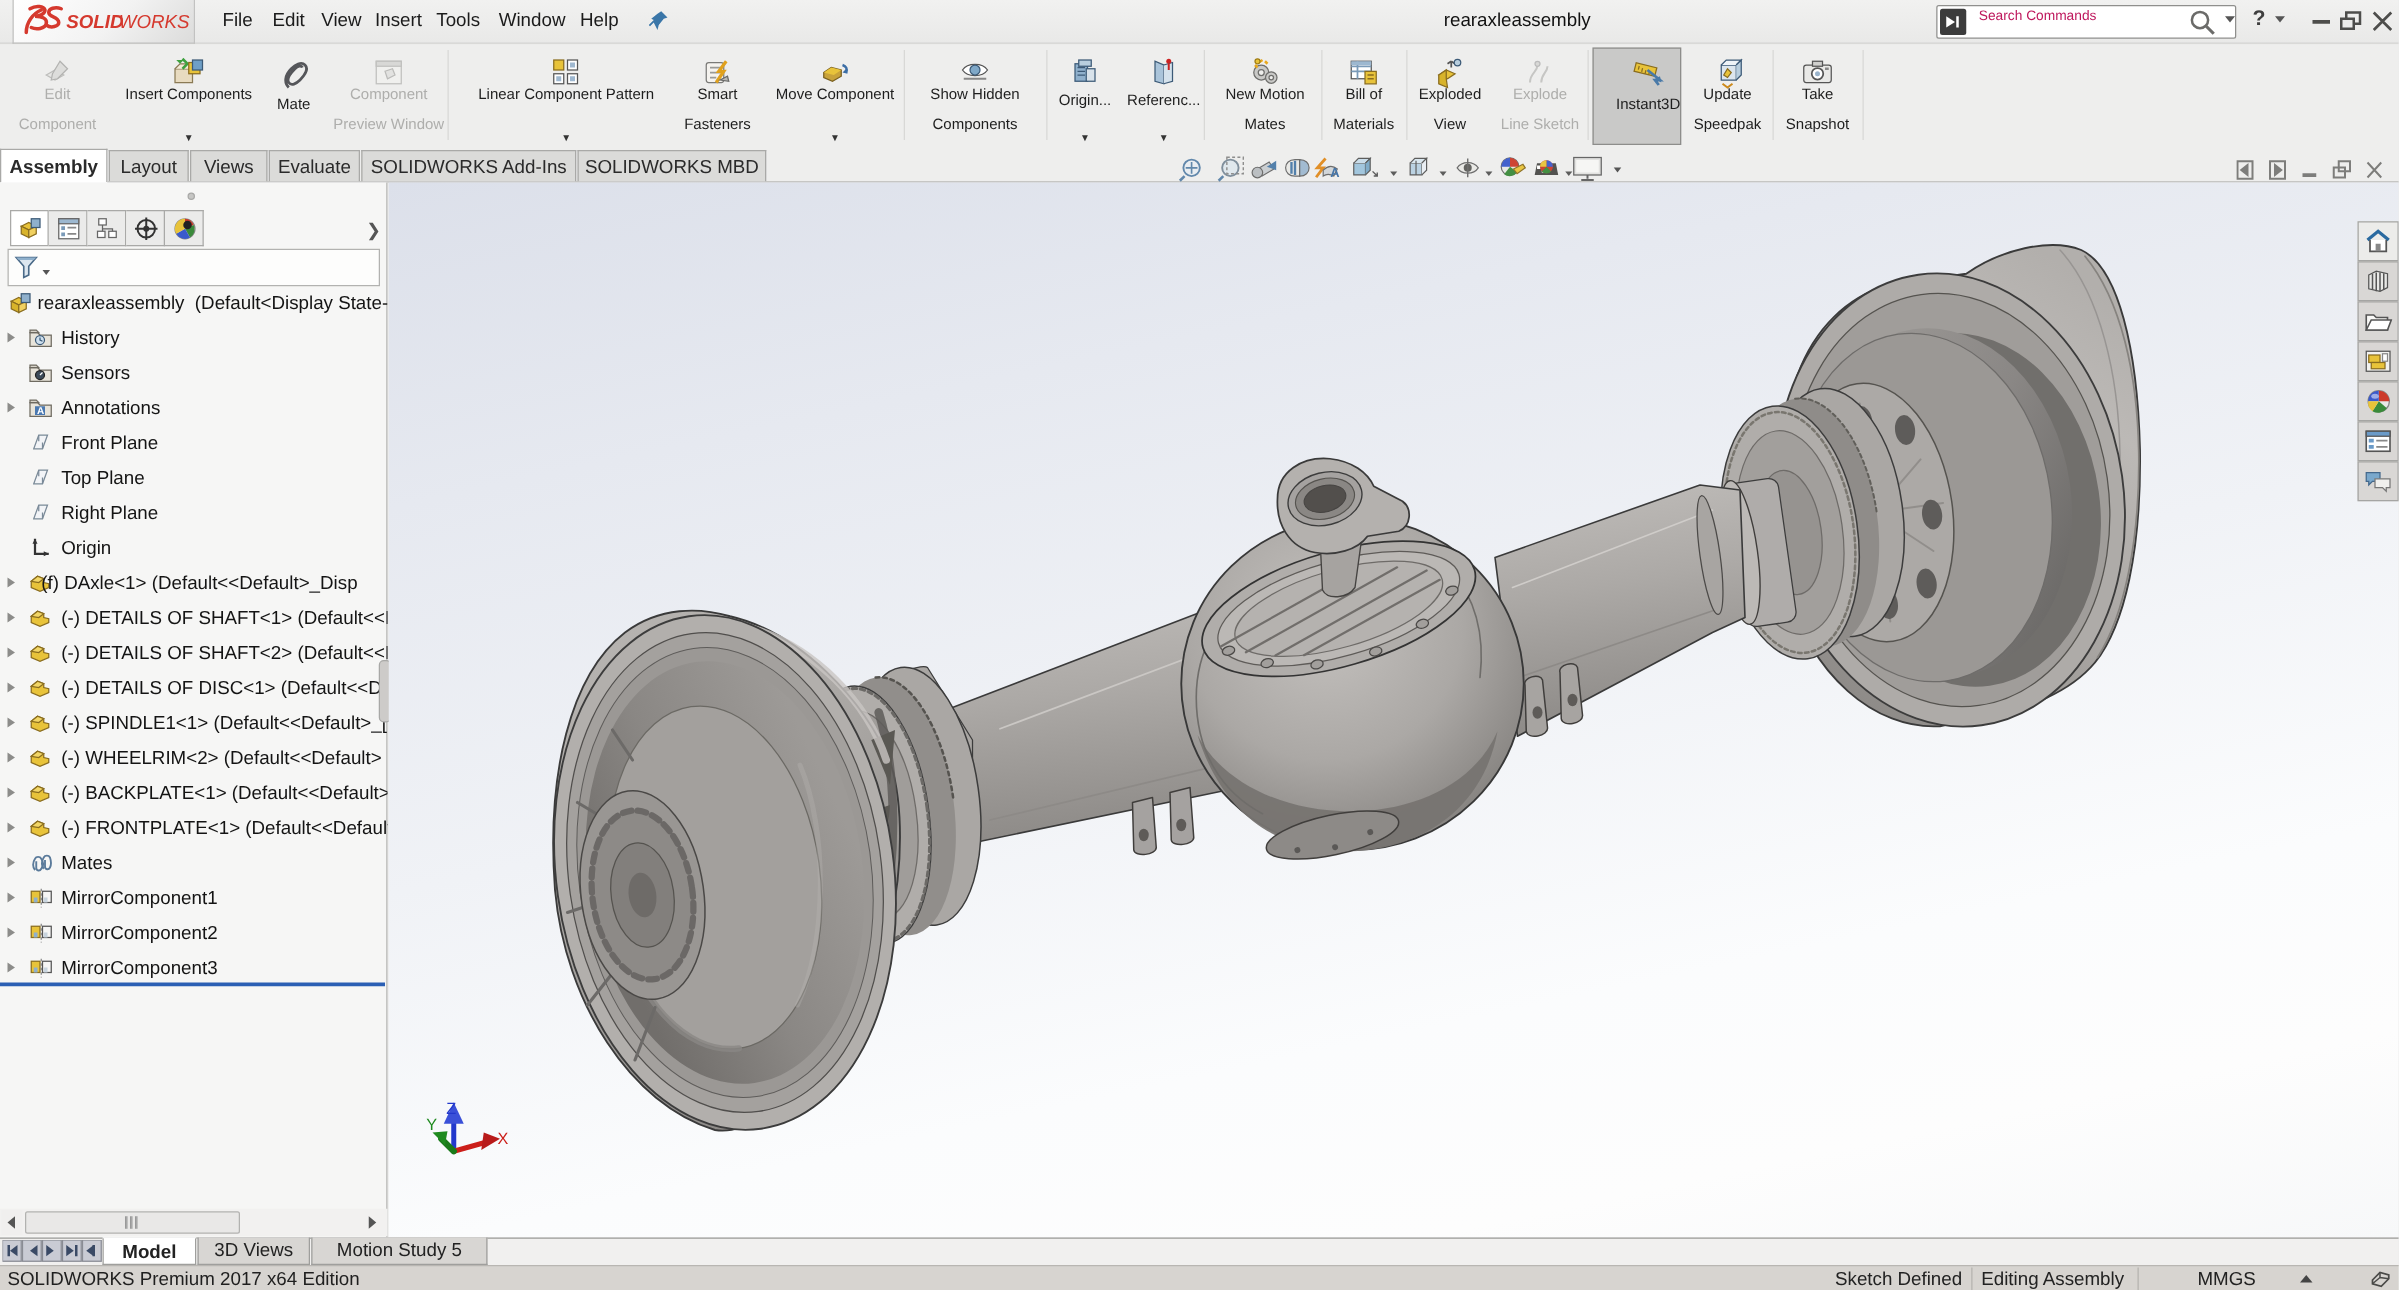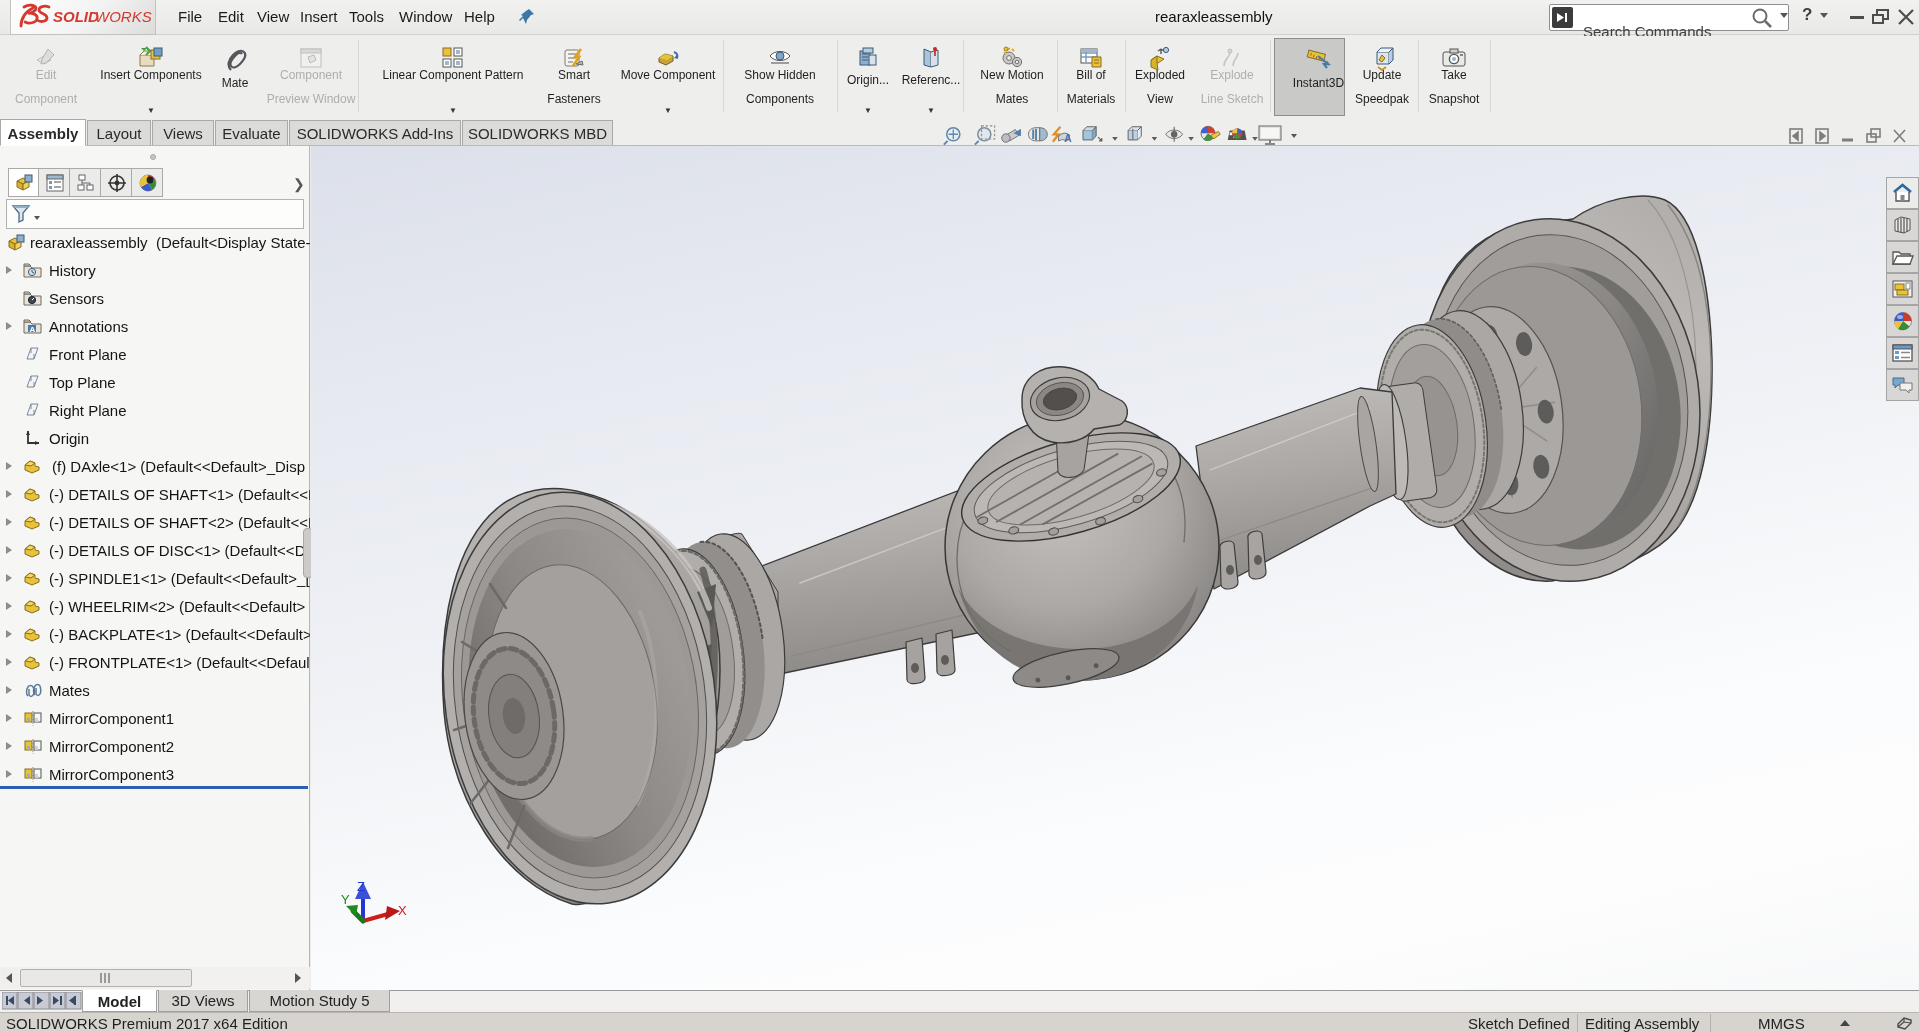--- a/index.html
+++ b/index.html
@@ -67,21 +67,21 @@
 <svg class="abs" style="left:518px;top:7px" width="20" height="20" viewBox="0 0 20 20">
     <path d="M11 2 L16 7 L13 8 L9 13 L8 17 L5 11 L2 14 L1 13 L5 9 L3 8 L8 4 Z" fill="#3a76a8"></path>
   </svg>
 
 <div class="abs" style="left:1549px;top:4px;width:240px;height:27px;background:#fff;border:1px solid #8f8f8d;border-radius:2px"></div>
 <div class="abs" style="left:1552px;top:7px;width:21px;height:21px;background:#3c3c3c;border-radius:2px"></div>
 <svg class="abs" style="left:1555px;top:10px" width="15" height="15" viewBox="0 0 15 15">
     <path d="M2 3 L9 7.5 L2 12 Z" fill="#fff"></path>
     <rect x="10" y="3" width="2" height="9" fill="#fff"></rect>
   </svg>
-<div class="abs" style="left:1583px;top:23px;font-size:15px;color:#404040">Search Commands</div>
+<div class="abs" style="left:1583px;top:7px;font-size:11px;color:#be185d">Search Commands</div>
 <svg class="abs" style="left:1750px;top:6px" width="24" height="24" viewBox="0 0 24 24">
     <circle cx="10" cy="10" r="6.5" fill="none" stroke="#6b6b69" stroke-width="2"></circle>
     <line x1="15" y1="15" x2="21" y2="21" stroke="#6b6b69" stroke-width="2.5"></line>
   </svg>
 <div class="abs" style="left:1780px;top:13px;width:0;height:0;border-top:5px solid #555;border-left:4px solid transparent;border-right:4px solid transparent"></div>
 <div class="abs" style="left:1802px;top:5px;font-size:17px;font-weight:bold;color:#3f3f3f">?</div>
 <div class="abs" style="left:1820px;top:13px;width:0;height:0;border-top:5px solid #555;border-left:4px solid transparent;border-right:4px solid transparent"></div>
 <div class="abs" style="left:1850px;top:16px;width:14px;height:3px;background:#4d4d4b"></div>
 <svg class="abs" style="left:1872px;top:8px" width="18" height="18" viewBox="0 0 18 18">
     <rect x="5" y="2" width="11" height="9" fill="none" stroke="#4d4d4b" stroke-width="2"></rect>
@@ -468,21 +468,21 @@
           <path d="M16 14 L12 12 L12 16 Z" fill="#333"></path>
         </svg>
         <span class="tx" style="left:49px">Origin</span>
       </div>
 <div class="tree" style="top:453px">
         <i class="ar"></i>
         <svg class="tico" style="left:23px" width="19" height="18" viewBox="0 0 19 18">
           <path d="M2 8 L7 4 L12 6 L12 9 L16 10 L16 13 L9 16 L2 13 Z" fill="#e8c33a" stroke="#8a6d1f"></path>
           <path d="M2 8 L7 4 L12 6 L8 9 Z" fill="#f2d666" stroke="#8a6d1f"></path>
         </svg>
-        <span class="tx" style="left:52px">(f) DAxle&lt;1&gt; (Default&lt;&lt;Default&gt;_Disp</span>
+        <span class="tx" style="left:33px">(f) DAxle&lt;1&gt; (Default&lt;&lt;Default&gt;_Disp</span>
       </div>
 <div class="tree" style="top:481px">
         <i class="ar"></i>
         <svg class="tico" style="left:23px" width="19" height="18" viewBox="0 0 19 18">
           <path d="M2 8 L7 4 L12 6 L12 9 L16 10 L16 13 L9 16 L2 13 Z" fill="#e8c33a" stroke="#8a6d1f"></path>
           <path d="M2 8 L7 4 L12 6 L8 9 Z" fill="#f2d666" stroke="#8a6d1f"></path>
         </svg>
         <span class="tx" style="left:49px">(-) DETAILS OF SHAFT&lt;1&gt; (Default&lt;&lt;D</span>
       </div>
 <div class="tree" style="top:509px">

